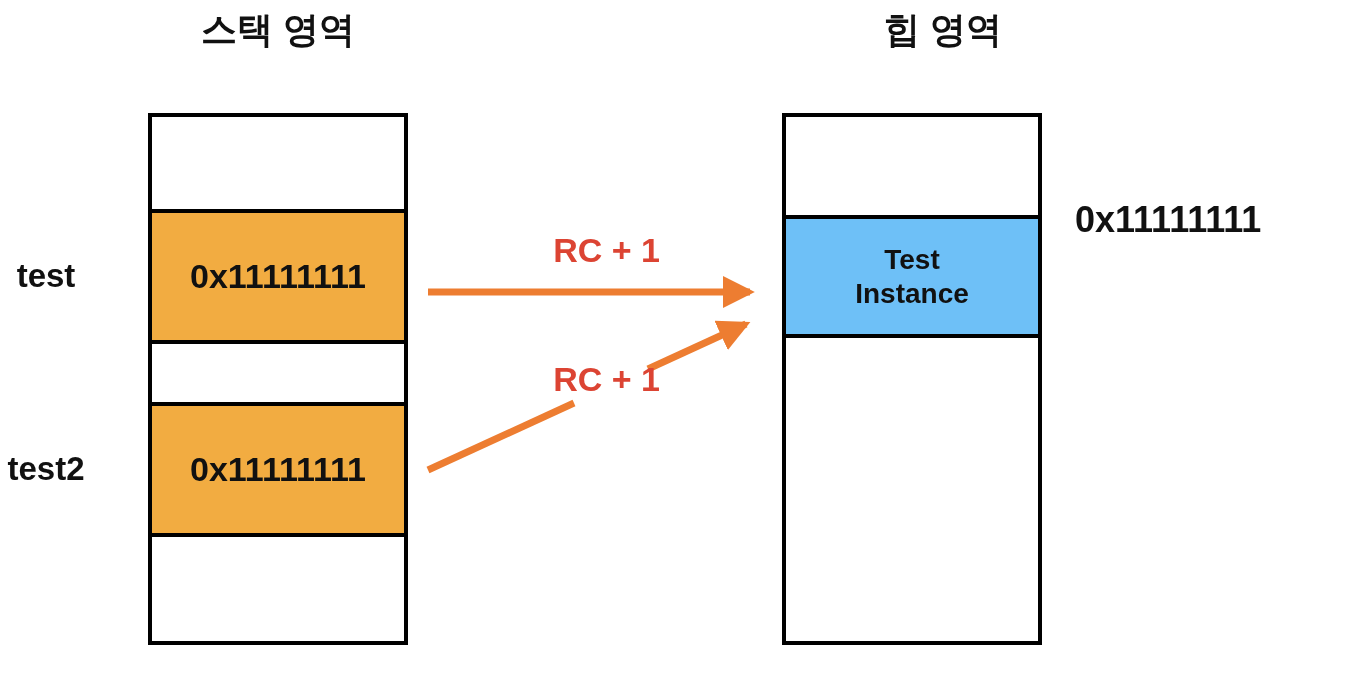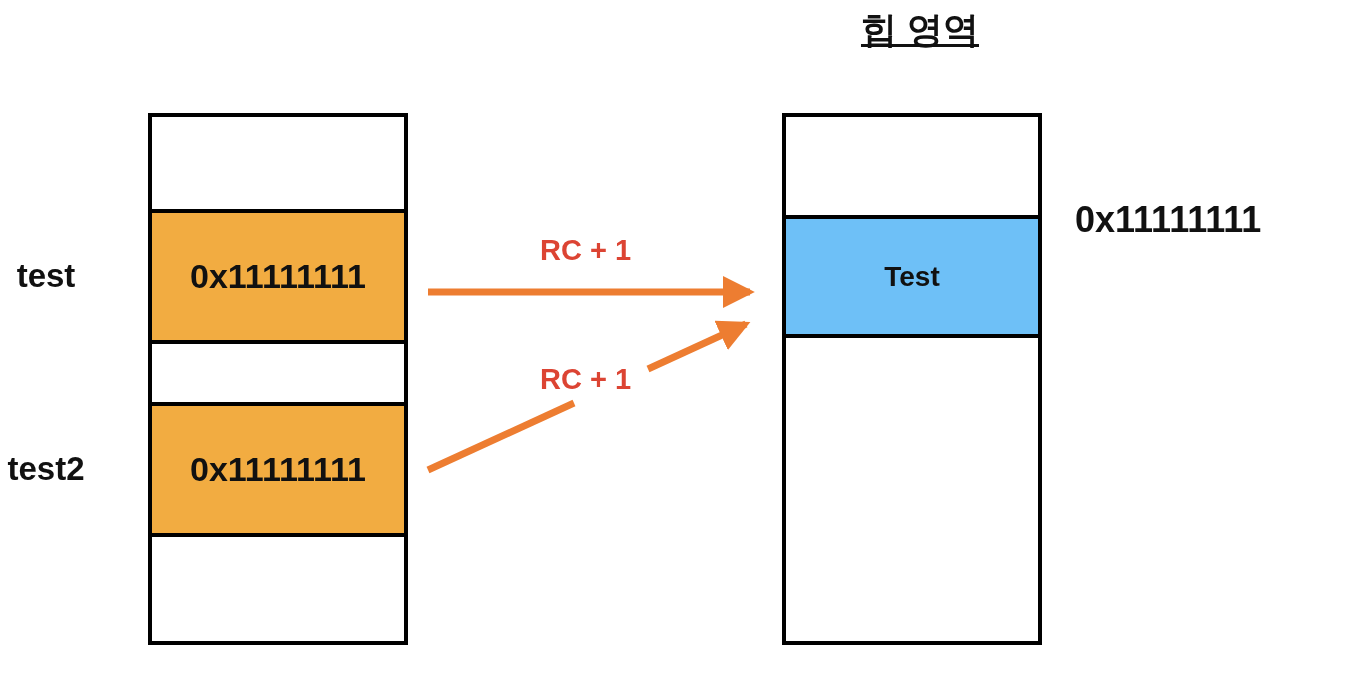--- a/index.html
+++ b/index.html
@@ -20,21 +20,21 @@
     top: 8px;
     width: 260px;
     text-align: center;
     font-size: 36px;
     font-weight: 700;
     color: #111111;
     line-height: 44px;
     white-space: nowrap;
   }
   .title-stack { left: 148px; }
-  .title-heap  { left: 790px; text-decoration: underline; }
+  .title-heap  { left: 813px; }
 
   .mem-box {
     position: absolute;
     top: 113px;
     width: 260px;
     height: 532px;
     border: 4px solid #000000;
     box-sizing: border-box;
     display: flex;
     flex-direction: column;
@@ -98,22 +98,22 @@
     font-weight: 700;
     line-height: 40px;
     white-space: nowrap;
   }
   .heap-address { top: 200px; color: #111111; }
   .heap-retain  { top: 261px; color: var(--c-accent_red, #DC4433); }
 
   .rc-label {
     position: absolute;
     width: 120px;
-    text-align: left;
-    font-size: 29px;
+    text-align: right;
+    font-size: 34px;
     font-weight: 700;
     color: var(--c-accent_red, #DC4433);
     line-height: 38px;
     white-space: nowrap;
   }
   .rc-label.rc1 { left: 540px; top: 231px; }
   .rc-label.rc2 { left: 540px; top: 360px; }
 
   .arrow-svg {
     position: absolute;
@@ -130,20 +130,21 @@
   }
   .arrow-head-path {
     fill: var(--c-arrow_orange, #ED7D31);
   }
 </style>
 </head>
 <body>
 
 <div class="canvas">
 
+  <div class="region-title title-stack">스택 영역</div>
   <div class="region-title title-heap">힙 영역</div>
 
   <div class="mem-box box-stack">
     <div class="cell white stack-c1"></div>
     <div class="cell orange stack-c2">
       <span>0x11111111</span>
     </div>
     <div class="cell white stack-c3"></div>
     <div class="cell orange stack-c4">
       <span>0x11111111</span>
@@ -151,20 +152,21 @@
     <div class="cell white stack-c5"></div>
   </div>
 
   <div class="var-label test">test</div>
   <div class="var-label test2">test2</div>
 
   <div class="mem-box box-heap">
     <div class="cell white heap-c1"></div>
     <div class="cell blue heap-c2">
       <span>Test</span>
+      <span>Instance</span>
     </div>
     <div class="cell white heap-c3"></div>
   </div>
 
   <div class="heap-side-text heap-address">0x11111111</div>
 
   <svg class="arrow-svg" viewBox="0 0 1364 680" xmlns="http://www.w3.org/2000/svg">
     <defs>
       <marker id="ah" viewBox="0 0 10 10" refX="8.5" refY="5" markerWidth="4.6" markerHeight="4.6" orient="auto">
         <path d="M0 0 L10 5 L0 10 z" class="arrow-head-path"></path>

